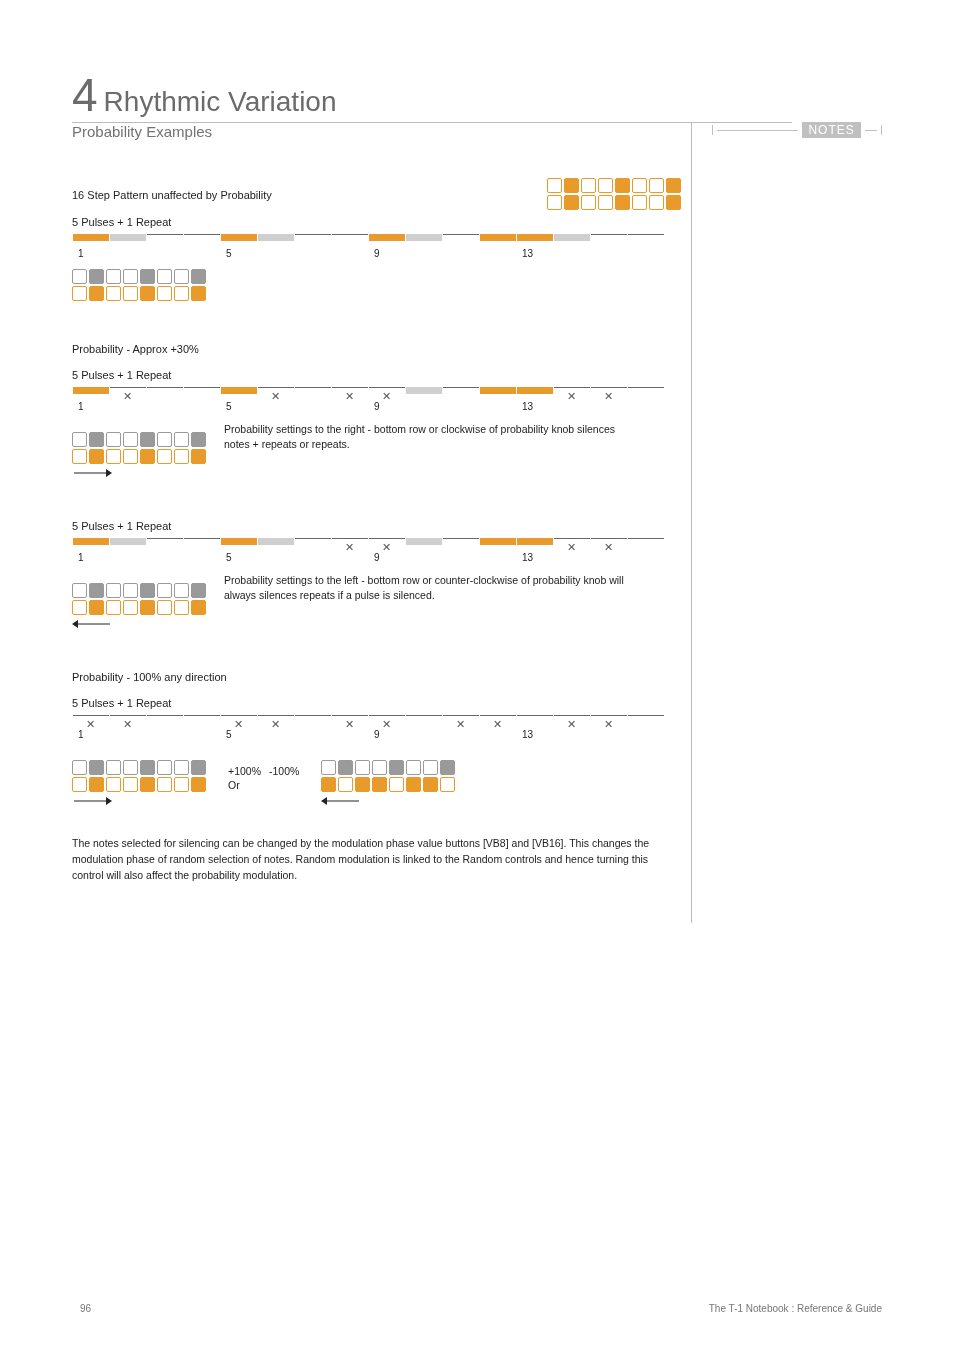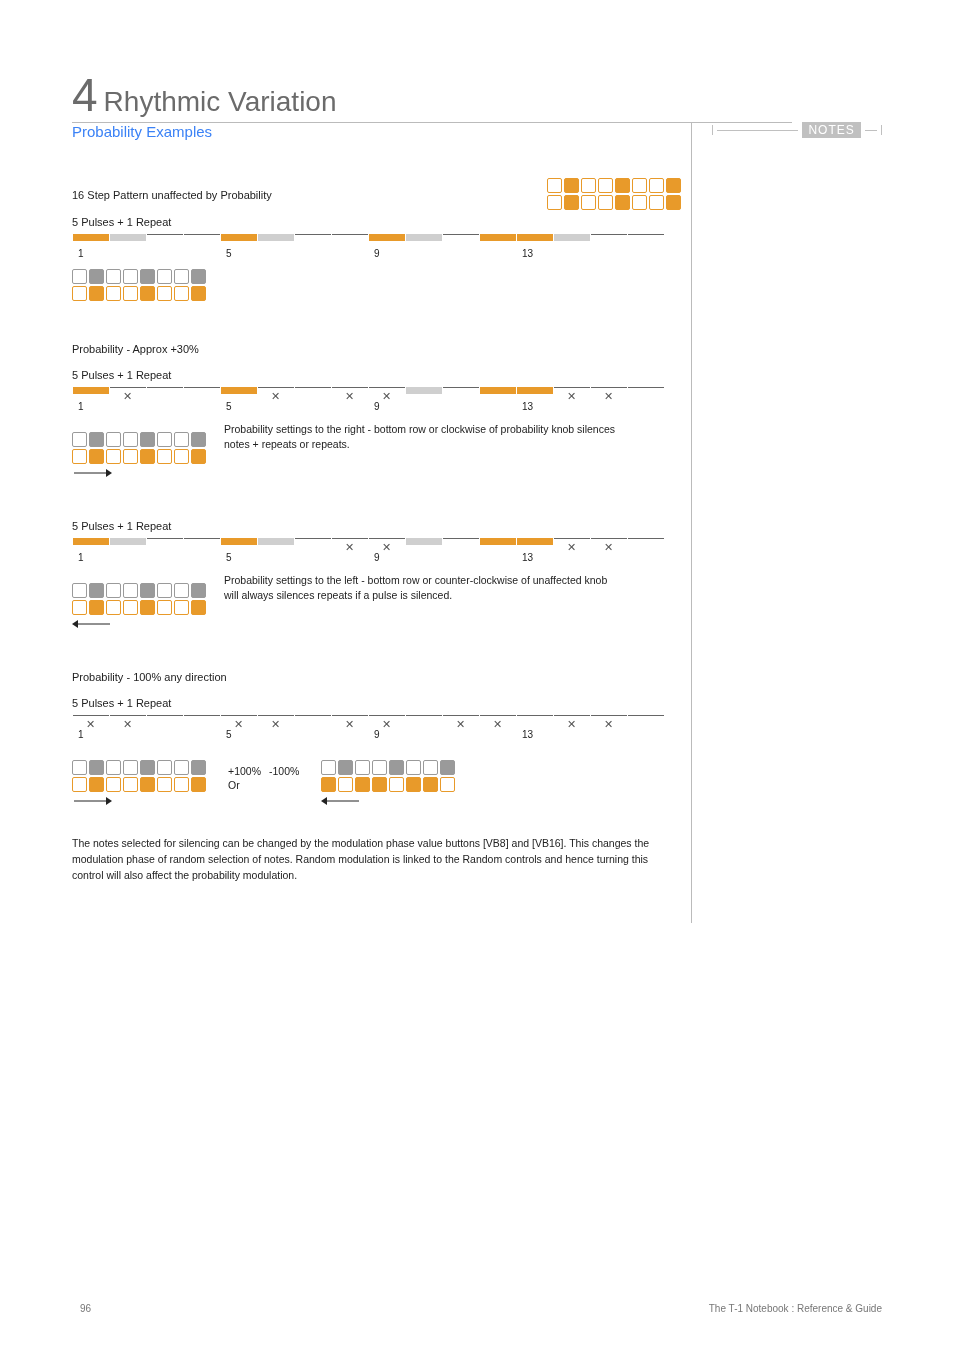--- a/index.html
+++ b/index.html
@@ -7,21 +7,21 @@
   .page { position: relative; width: 954px; height: 1350px; background: #fff; padding: 72px 72px 40px 72px; }
   .chapter-num { font-size: 46px; font-weight: 400; color: #6b6b6b; line-height: 1; }
   .chapter-title { font-size: 28px; font-weight: 400; color: #6b6b6b; padding-left: 6px; }
   .content { position: relative; display: flex; }
   .main { width: 620px; border-right: 1px solid #bbb; padding-right: 10px; padding-bottom: 40px; }
   .sidecol { width: 170px; position: relative; }
   .notes-bar { position: absolute; top: 0; right: -20px; width: 170px; height: 14px; display: flex; align-items: center; }
   .notes-line { flex: 1; height: 1px; background: #c0c0c0; margin: 0 4px; }
   .notes-badge { background: #c0c0c0; color: #fff; font-size: 12px; letter-spacing: 1px; padding: 1px 6px; }
   .notes-tic { width: 1px; height: 10px; background: #c0c0c0; }
-  .h-subtitle { font-size: 15px; color: #3b82f6; font-weight: 400; margin-bottom: 30px; }
+  .h-subtitle { font-size: 15px; color: #737373; font-weight: 400; margin-bottom: 30px; }
   .caption { font-size: 11px; color: #222; margin-bottom: 4px; }
   .caption2 { font-size: 11px; color: #222; margin-bottom: 14px; }
   .step-row { display: flex; gap: 0; width: 592px; margin-top: 6px; }
   .step-slot { width: 37px; height: 14px; display: flex; flex-direction: column; align-items: center; }
   .step-top { width: 36px; height: 7px; border-top: 1px solid #666; }
   .step-active .step-top { background: #e89a2a; border-top: 1px solid #e89a2a; }
   .step-rep .step-top { background: #cfcfcf; border-top: 1px solid #cfcfcf; }
   .step-x { font-size: 11px; line-height: 7px; color: #555; margin-top: -1px; }
   .step-num-row { display: flex; width: 592px; font-size: 10px; color: #222; margin-top: 0; }
   .step-num-row span { width: 37px; text-align: left; padding-left: 6px; }
@@ -390,21 +390,21 @@
                   <span class="glyph filled"></span>
             </div>
           </div>
           <div class="arrow-left">
             <svg width="40" height="10" viewBox="0 0 40 10">
                   <line x1="6" y1="5" x2="38" y2="5" stroke="#222" stroke-width="1"></line>
                   <polygon points="6,1 0,5 6,9" fill="#222"></polygon>
                 </svg>
           </div>
           </div>
-          <div class="side-text">Probability settings to the left - bottom row or counter-clockwise of unaffected knob will always silences repeats if a pulse is silenced.</div>
+          <div class="side-text">Probability settings to the left - bottom row or counter-clockwise of probability knob will always silences repeats if a pulse is silenced.</div>
         </div>
       </div>
 
       <div class="ex-block" style="margin-bottom:10px;">
         <div class="caption2">Probability - 100% any direction</div>
         <div class="caption">5 Pulses + 1 Repeat</div>
         <div class="step-row">
           <div class="step-slot">
               <div class="step-top"></div>
               <span class="step-x">✕</span>

